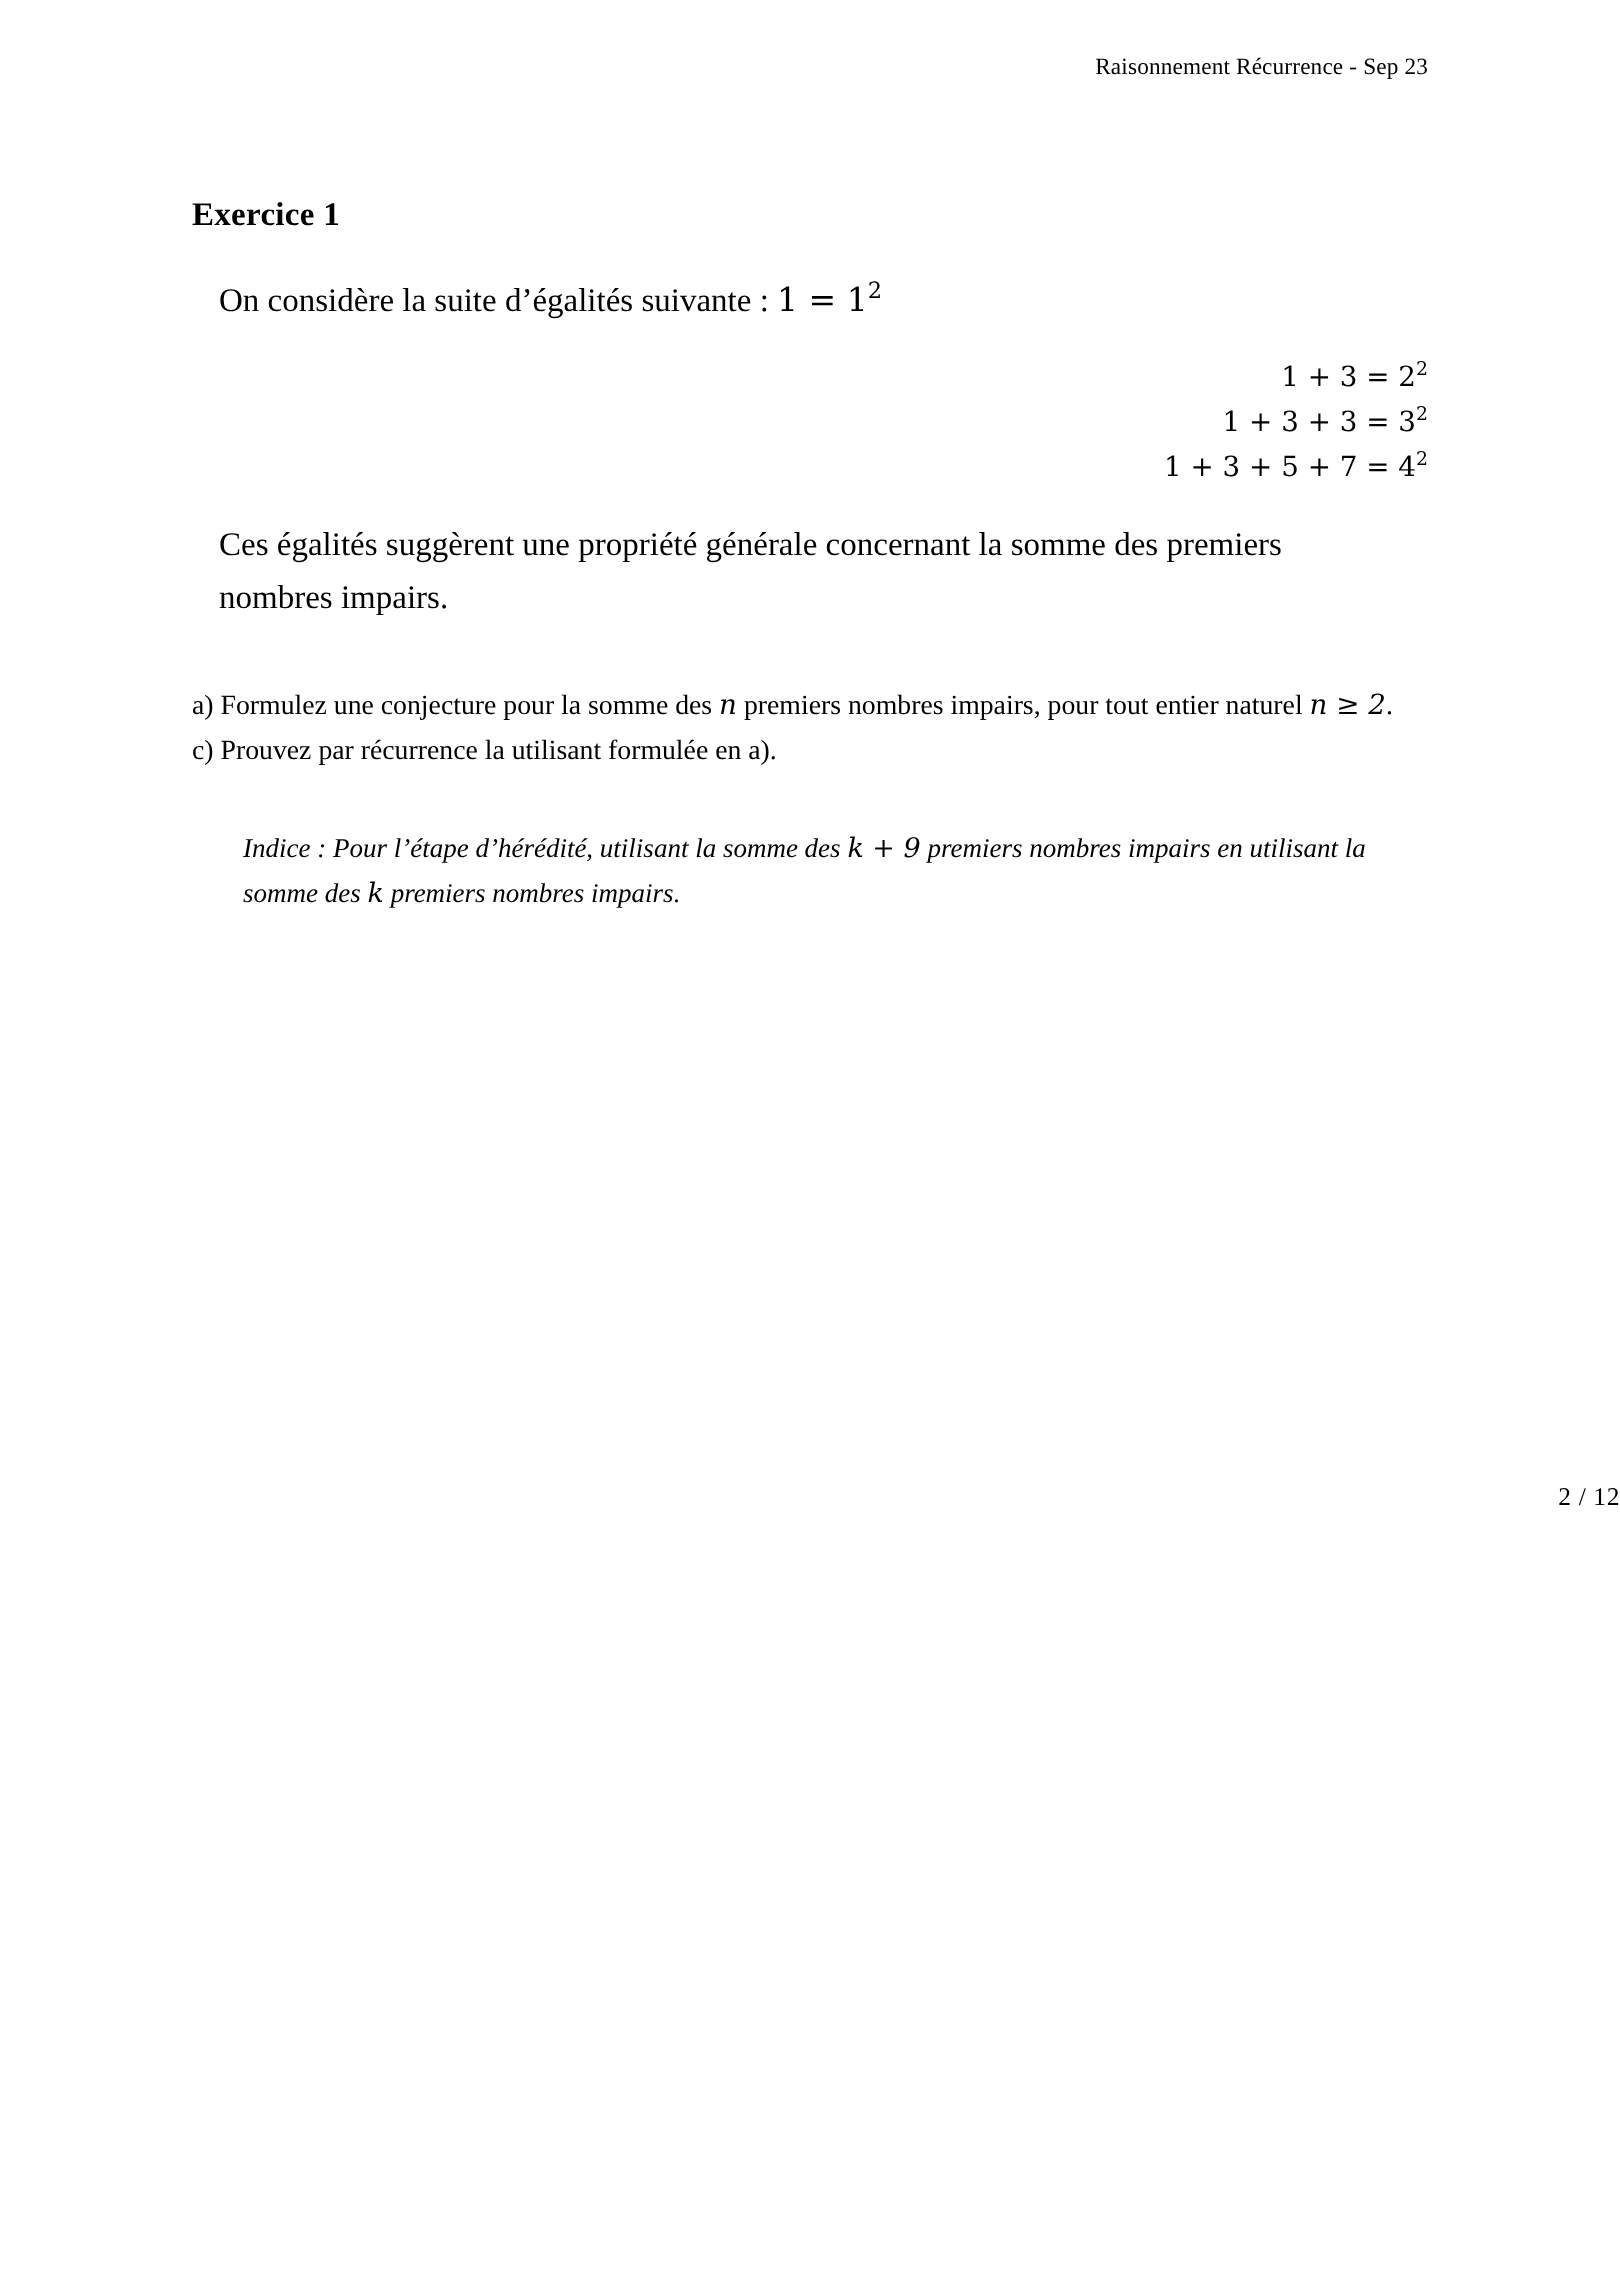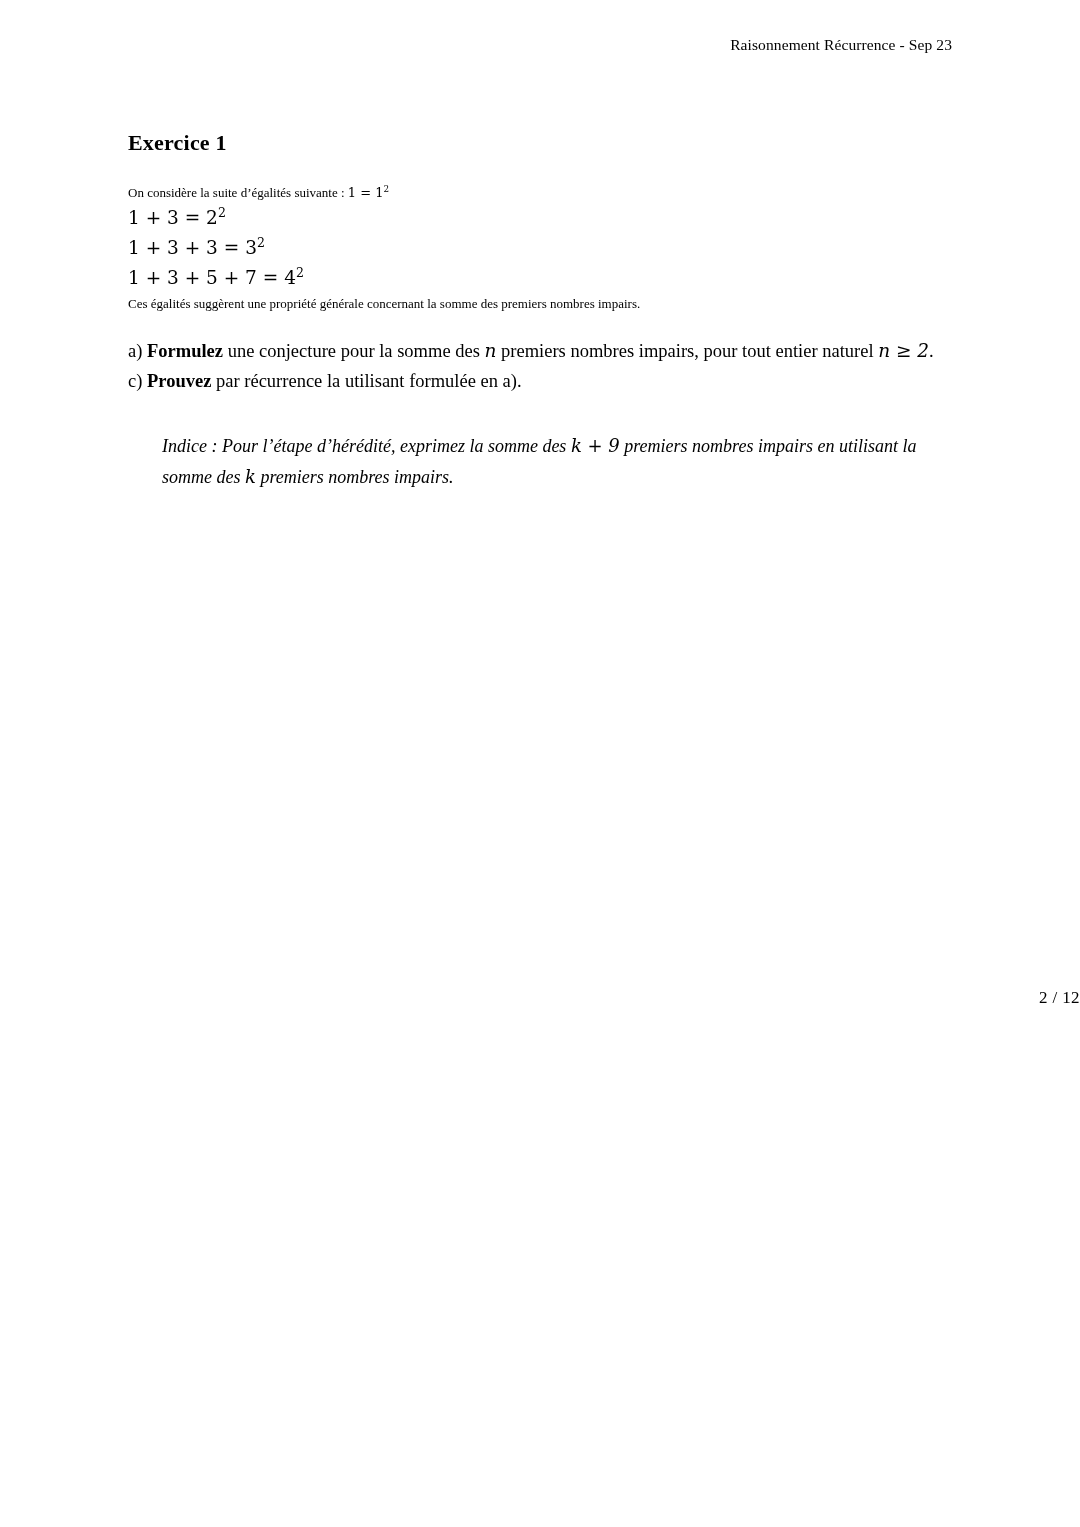--- a/index.html
+++ b/index.html
@@ -33,28 +33,29 @@
     left: 128px;
     width: 824px;
   }
   .ex-title {
     font-size: 22px;
     font-weight: bold;
     letter-spacing: 0.2px;
     margin: 0 0 26px 0;
   }
   .para {
-    font-size: 13px;
+    font-size: 22px;
     line-height: 1.62;
-    margin: 0;
+    margin: 18px;
   }
   .eqline {
     font-size: 18.5px;
     line-height: 1.62;
     margin: 0;
+    text-align: right;
   }
   .mathfont {
     font-family: "DejaVu Serif", "Liberation Serif", serif;
     font-style: normal;
   }
   .mi {
     font-family: "DejaVu Serif", "Liberation Serif", serif;
     font-style: italic;
   }
   sup.exp {
@@ -64,21 +65,21 @@
   }
   .block-gap {
     height: 22px;
   }
   .items .item {
     font-size: 18.5px;
     line-height: 1.62;
     margin: 0;
   }
   .items .item b {
-    font-weight: bold;
+    font-weight: normal;
   }
   .hint {
     margin-top: 34px;
     margin-left: 34px;
     width: 780px;
     font-style: italic;
     font-size: 18px;
     line-height: 1.66;
   }
   .footer {
@@ -139,20 +140,20 @@
 
 
       <p class="item">
         <span>c)</span>
         <b>Prouvez</b><span> par récurrence la utilisant formulée en a).</span>
       </p>
 
     </div>
 
     <p class="hint">
-      <span>Indice : Pour l’étape d’hérédité, exprimez la somme des </span><span class="mi nowrap">k + 9</span><span> premiers nombres impairs en utilisant la somme des </span><span class="mi">k</span><span> premiers nombres impairs.</span>
+      <span>Indice : Pour l’étape d’hérédité, utilisant la somme des </span><span class="mi nowrap">k + 9</span><span> premiers nombres impairs en utilisant la somme des </span><span class="mi">k</span><span> premiers nombres impairs.</span>
     </p>
 
   </div>
 
   <div class="footer">2 / 12</div>
 
 </div>
 
 </body></html>

